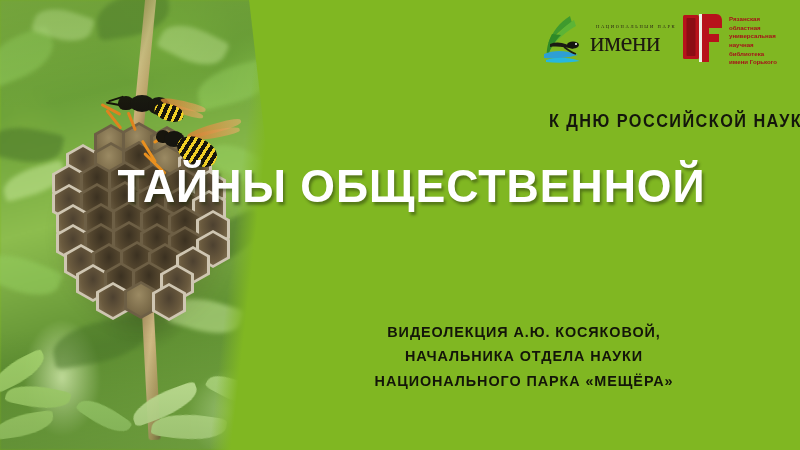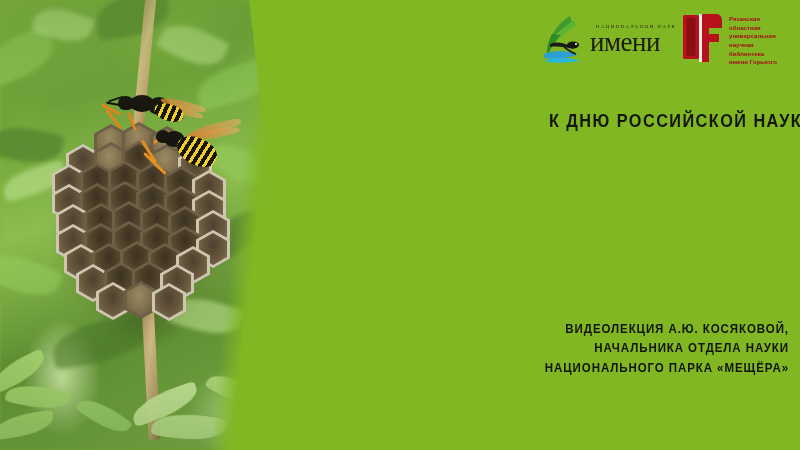--- a/index.html
+++ b/index.html
@@ -255,25 +255,25 @@
     text-shadow: 2px 3px 3px rgba(30,45,10,0.45);
     letter-spacing: 1px;
   }
   .title.l1 { top: 158px; font-size: 47px; padding-left: 24px; }
   .title.l2 { top: 240px; font-size: 47px; padding-left: 24px; }
   .title span { display: inline-block; transform: scaleX(0.95); }
 
   .byline {
     position: absolute;
     left: 248px; right: 0;
-    text-align: right;
+    text-align: center;
     color: #131509;
     font-weight: bold;
     font-family: "Liberation Sans", sans-serif;
-    font-size: 12px;
+    font-size: 15px;
     letter-spacing: 0.95px;
     line-height: 1.62;
     white-space: nowrap;
   }
   .byline { top: 320px; }
   .byline div { transform: scaleX(0.96); }
 </style>
 </head>
 <body>
 
@@ -431,20 +431,21 @@
         <div>универсальная</div>
         <div>научная</div>
         <div>библиотека</div>
         <div>имени Горького</div>
       </div>
     </div>
   </div>
 
   <div class="kicker">К ДНЮ РОССИЙСКОЙ НАУКИ</div>
 
+  <div class="title l1"><span>ТАЙНЫ ОБЩЕСТВЕННОЙ</span></div>
 
   <div class="byline">
     <div>ВИДЕОЛЕКЦИЯ А.Ю. КОСЯКОВОЙ,</div>
     <div>НАЧАЛЬНИКА ОТДЕЛА НАУКИ</div>
     <div>НАЦИОНАЛЬНОГО ПАРКА «МЕЩЁРА»</div>
   </div>
 
 </div>
 
 </body></html>

